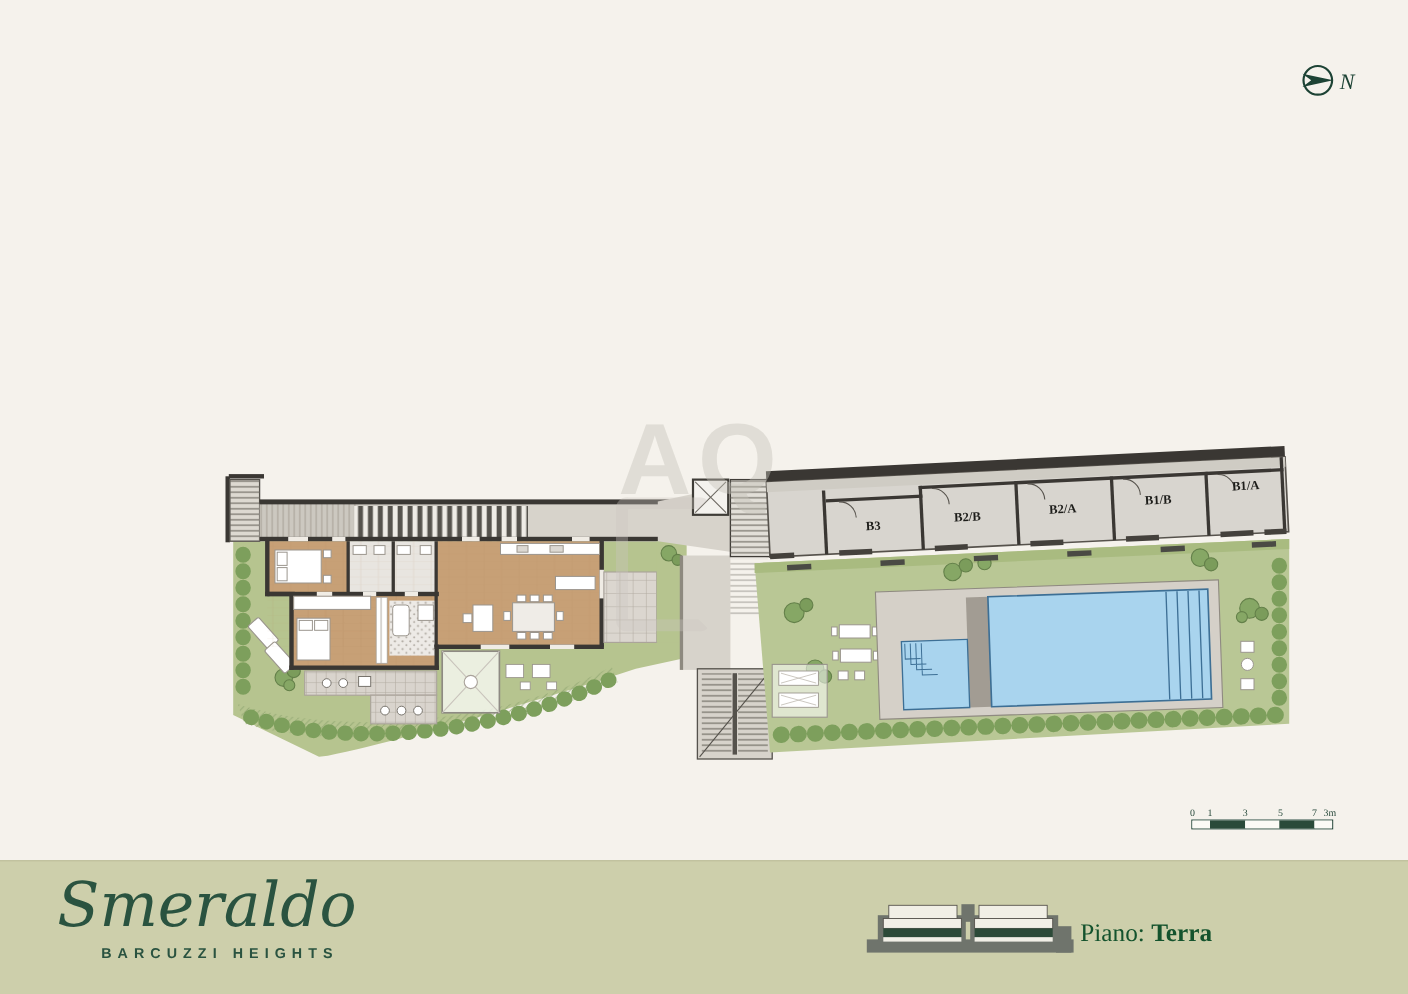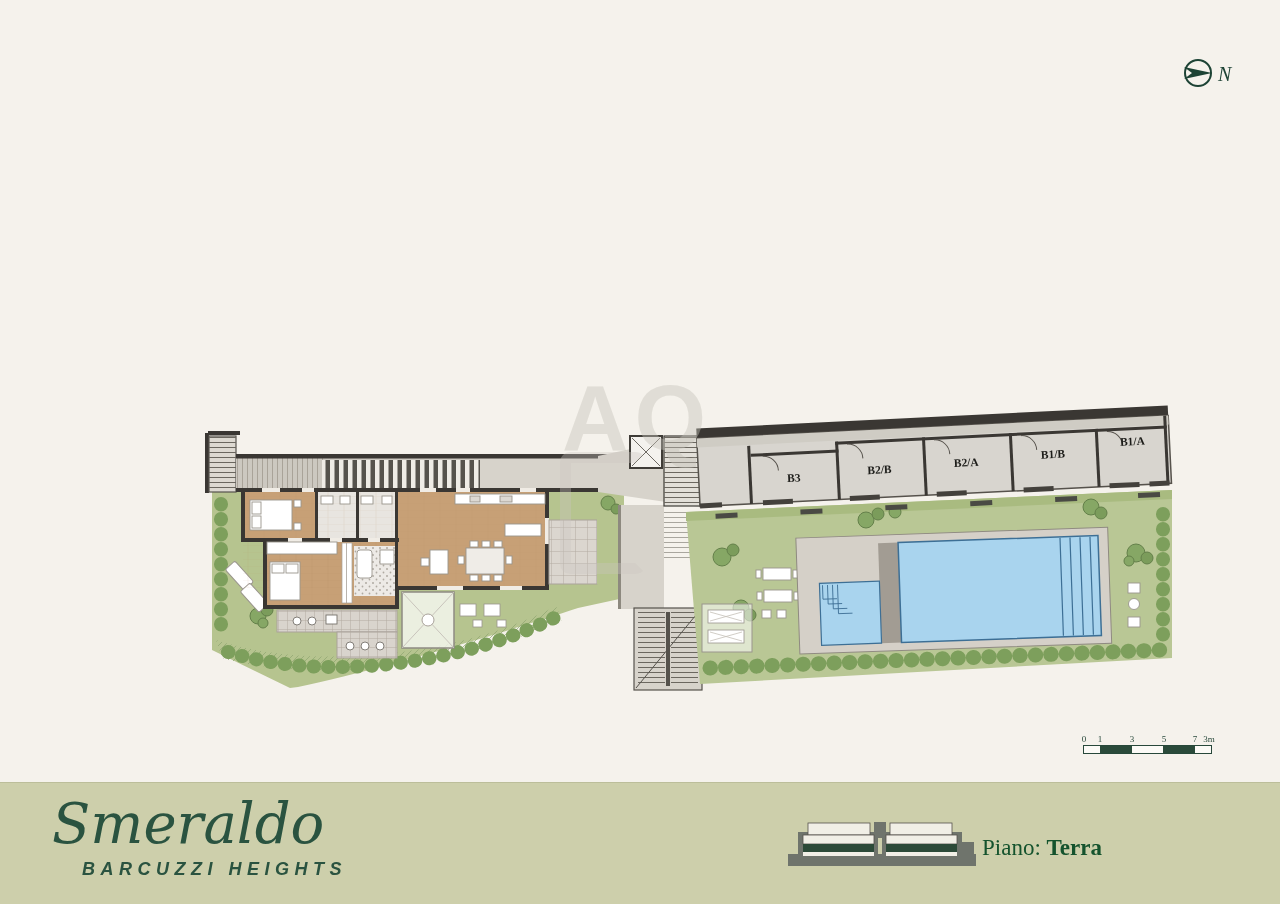--- a/index.html
+++ b/index.html
@@ -20,22 +20,22 @@
   .scalebar .lbl{position:absolute;top:0;font-size:9px;transform:translateX(-50%);}
   .scalebar .bar{position:absolute;top:11px;left:0;width:127px;height:7px;
                  border:1px solid #27483a;display:flex;background:#fff;}
   .scalebar .seg{height:100%;}
   .seg.g{background:#2a4a3a;} .seg.w{background:#fbfaf6;}
   
   .footer{position:absolute;left:0;right:0;bottom:0;height:121px;background:#cdcfab;
           border-top:1px solid #bcbe9a;}
   .brand{position:absolute;left:52px;top:8px;font-family:"DejaVu Serif",serif;font-style:italic;
          font-size:56px;color:#2a5340;}
-  .brand-sub{position:absolute;left:82px;top:76px;font-family:"Liberation Sans",sans-serif;
-         font-size:18px;letter-spacing:5.5px;color:#2a5340;font-weight:bold;font-style:italic;}
+  .brand-sub{position:absolute;left:92px;top:76px;font-family:"Liberation Sans",sans-serif;
+         font-size:13px;letter-spacing:5.5px;color:#2a5340;font-weight:bold;}
   .floor-icon{position:absolute;left:782px;top:33px;}
   .floor-line{position:absolute;left:946px;top:52px;font-size:23px;color:#14532d;margin-left:36px;}
   .floor-line b{font-weight:bold;}
 </style>
 </head>
 <body>
 
 <div class="page">
 
   <svg width="1280" height="783" viewBox="0 0 1280 783" style="position:absolute;left:0;top:0;">

